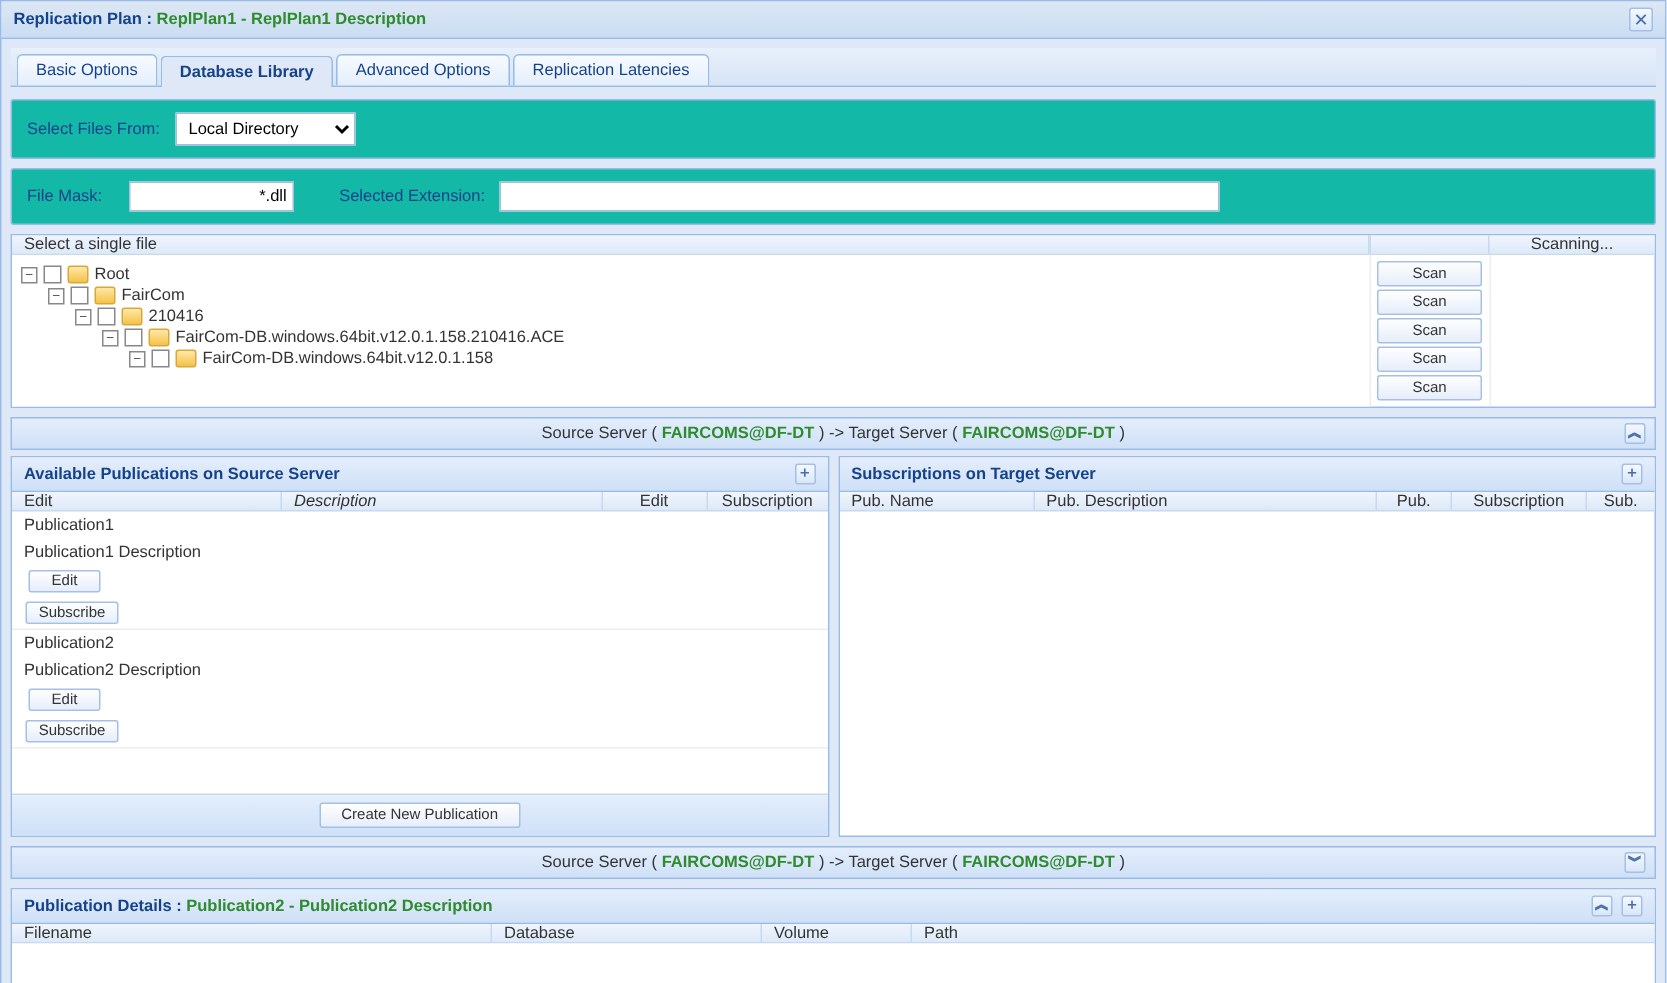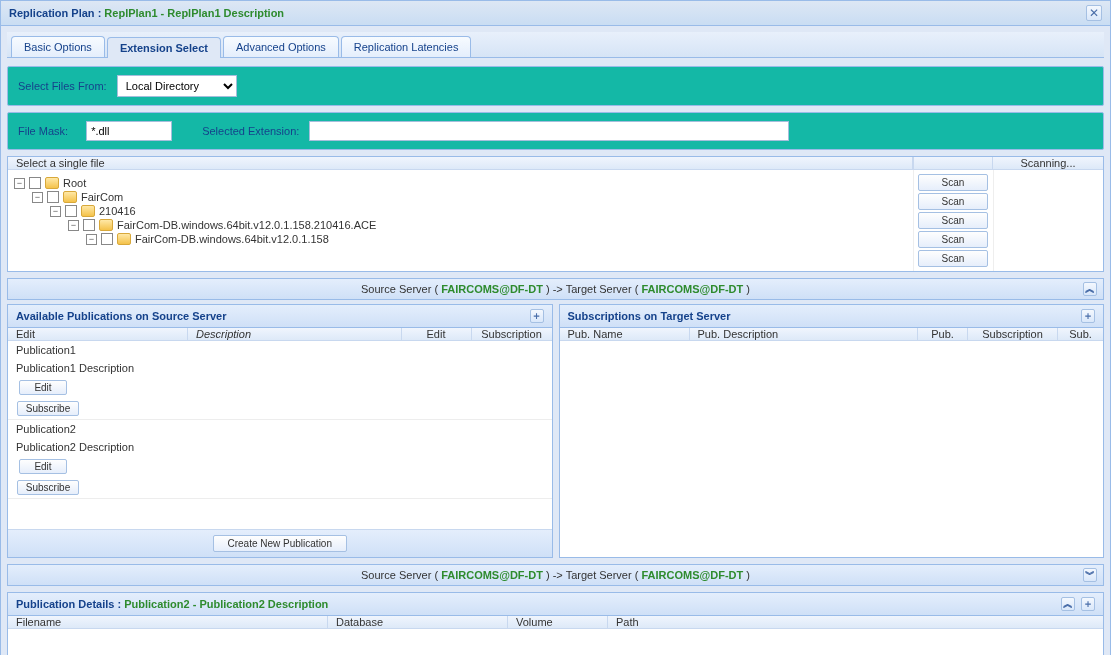--- a/index.html
+++ b/index.html
@@ -240,36 +240,36 @@
   <div class="panel-header">
     <div class="panel-title">
       <span>Replication Plan : </span><span class="green-bold">ReplPlan1</span><span class="green-bold"> - </span><span class="green-bold">ReplPlan1 Description</span>
     </div>
     <div class="close-x">✕</div>
   </div>
 
   <div class="body-pad">
     <div class="tabstrip">
       <div class="tab">Basic Options</div>
-      <div class="tab active">Extension Select</div>
+      <div class="tab active">Database Library</div>
       <div class="tab">Advanced Options</div>
       <div class="tab">Replication Latencies</div>
     </div>
 
     <div class="fieldset" style="margin-top:8px;">
       <span class="label">Select Files From:</span>
       <select style="width:120px;">
         <option>Local Directory</option>
       </select>
     </div>
 
     <div class="fieldset" style="gap:30px;">
       <div style="display:flex;align-items:center;gap:18px;">
         <span class="label">File Mask:</span>
-        <input type="text" style="width: 86px;" value="*.dll">
+        <input type="text" style="width: 110px; text-align: right;" value="*.dll">
       </div>
       <div style="display:flex;align-items:center;gap:10px;">
         <span class="label">Selected Extension:</span>
         <input type="text" style="width: 480px;" value="">
       </div>
     </div>
 
     <div class="grid-panel" style="margin:4px 0;">
       <div class="grid-header">
         <div class="hcell" style="flex:1;">Select a single file</div>

